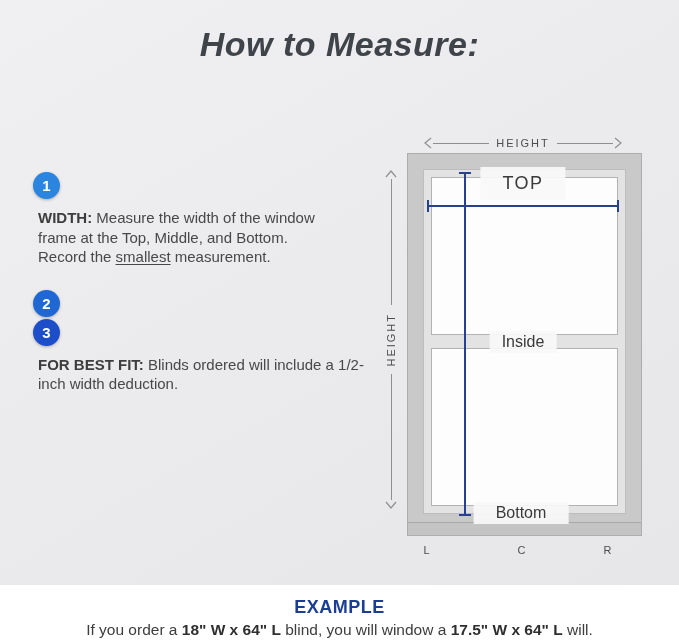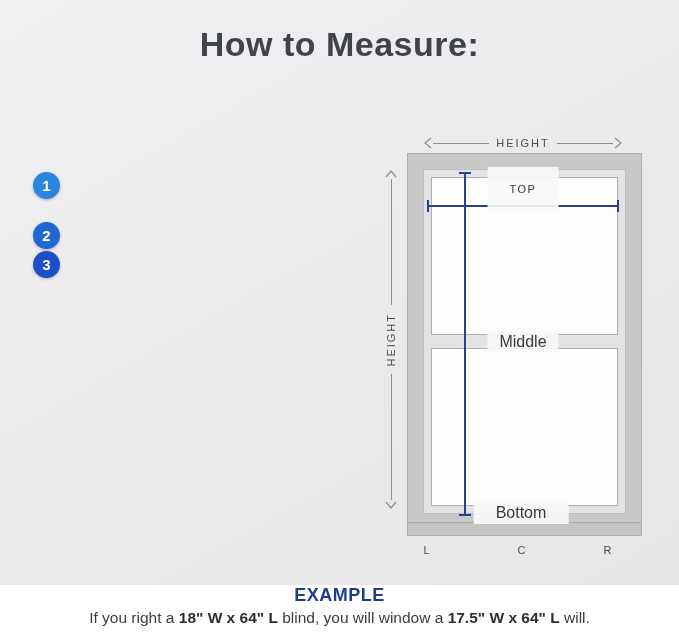--- a/index.html
+++ b/index.html
@@ -5,21 +5,21 @@
   html,body{margin:0;padding:0;}
   .page{
     position:relative;
     width:679px;height:642px;
     overflow:hidden;
     font-family:"Liberation Sans",sans-serif;
     background:linear-gradient(150deg,#f0f0f2 0%,#ebebed 45%,#e6e6e8 100%);
   }
 
   
-  .title{position:absolute;top:26px;left:0;right:0;text-align:center;line-height:1.08;}
+  .title{position:absolute;top:26px;left:0;right:0;text-align:center;line-height:1.08;font-style:italic;}
   .title-line1{font-size:34px;font-weight:700;color:#3f434a;letter-spacing:.5px;margin:0;}
   .title-line2{margin-top:0;}
   .title-highlight{
     font-size:46px;font-weight:800;letter-spacing:.5px;
     color:#1e52cf;
     background:linear-gradient(92deg,#1440c3 5%,#2f86e8 95%);
     -webkit-background-clip:text;background-clip:text;
     -webkit-text-fill-color:transparent;
   }
   .title-suffix{font-size:34px;font-weight:700;color:#36393f;margin-left:9px;}
@@ -83,65 +83,71 @@
   .measure-h .tick-end{right:0;}
   .measure-v{position:absolute;left:464px;top:172px;width:2px;height:344px;background:#27418f;}
   .measure-v .tick{position:absolute;left:-5px;width:12px;height:2px;background:#27418f;}
   .measure-v .tick-start{top:0;}
   .measure-v .tick-end{bottom:0;}
 
   .win-label{
     position:absolute;transform:translateX(-50%);
     background:rgba(248,248,249,.92);color:#3a3a3a;white-space:nowrap;
   }
-  .lbl-top{left:523px;top:167px;font-size:11px;letter-spacing:1.5px;padding:16px 22px;}
+  .lbl-top{left:523px;top:167px;font-size:18px;letter-spacing:1.5px;padding:6px 22px;}
   .lbl-middle{left:523px;top:331px;font-size:16px;padding:2px 12px;}
   .lbl-bottom{left:521px;top:502px;font-size:16px;padding:2px 22px;}
 
   .axis-label{position:absolute;top:544px;transform:translateX(-50%);font-size:11px;letter-spacing:1px;color:#4d4d4d;}
   .axis-l{left:427px;}
   .axis-c{left:522px;}
   .axis-r{left:608px;}
 
   
   .example{
     position:absolute;left:0;top:585px;width:100%;height:57px;
-    background:#ffffff;text-align:center;box-sizing:border-box;padding-top:0;
+    background:#ffffff;text-align:center;box-sizing:border-box;padding-top:12px;
   }
   .example-heading{margin:0 0 3px;font-size:18px;font-weight:700;letter-spacing:.5px;color:#1b3e94;}
   .example-text{margin:0;font-size:15.5px;color:#3d3d3d;}
   .example-text b{color:#2e2e2e;}
 </style>
 </head>
 <body>
 
 <div class="page">
 
   <header class="title">
     <div class="title-line1">How to Measure:</div>
   </header>
 
   <section class="steps">
 
     <div class="step step-1">
       <div class="step-badge badge-1">
         <span>1</span>
       </div>
+      <p class="step-text">
+        <span class="step-label">WIDTH:</span><span> Measure the width of the window frame at the Top, Middle, and Bottom. Record the </span><span class="step-underline">smallest</span><span> measurement.</span>
+      </p>
     </div>
 
     <div class="step step-2">
       <div class="step-badge badge-2">
         <span>2</span>
       </div>
     </div>
 
     <div class="step step-3">
       <div class="step-badge badge-3">
         <span>3</span>
       </div>
+      <p class="step-text">
+        <span class="step-label">FOR BEST FIT:</span><span> Blinds ordered will include a 1/2-inch width deduction.</span>
+      </p>
     </div>
 
   </section>
 
   <div class="width-arrow">
     <svg width="10" height="12" viewBox="0 0 10 12">
         <polyline points="8,1 2,6 8,11" fill="none" stroke="#8f8f8f" stroke-width="1.2"></polyline>
       </svg>
     <div class="arrow-line-h"></div>
     <span class="arrow-text">HEIGHT</span>
@@ -175,27 +181,27 @@
   <div class="measure-h">
     <div class="tick tick-start"></div>
     <div class="tick tick-end"></div>
   </div>
   <div class="measure-v">
     <div class="tick tick-start"></div>
     <div class="tick tick-end"></div>
   </div>
 
   <div class="win-label lbl-top">TOP</div>
-  <div class="win-label lbl-middle">Middle</div>
+  <div class="win-label lbl-middle">Inside</div>
   <div class="win-label lbl-bottom">Bottom</div>
 
   <span class="axis-label axis-l">L</span>
   <span class="axis-label axis-c">C</span>
   <span class="axis-label axis-r">R</span>
 
   <footer class="example">
     <p class="example-heading">EXAMPLE</p>
     <p class="example-text">
-      <span>If you right a </span><b>18" W x 64" L</b><span> blind, you will window a </span><b>17.5" W x 64" L</b><span> will.</span>
+      <span>If you order a </span><b>18" W x 64" L</b><span> blind, you will window a </span><b>17.5" W x 64" L</b><span> will.</span>
     </p>
   </footer>
 
 </div>
 
 </body></html>

